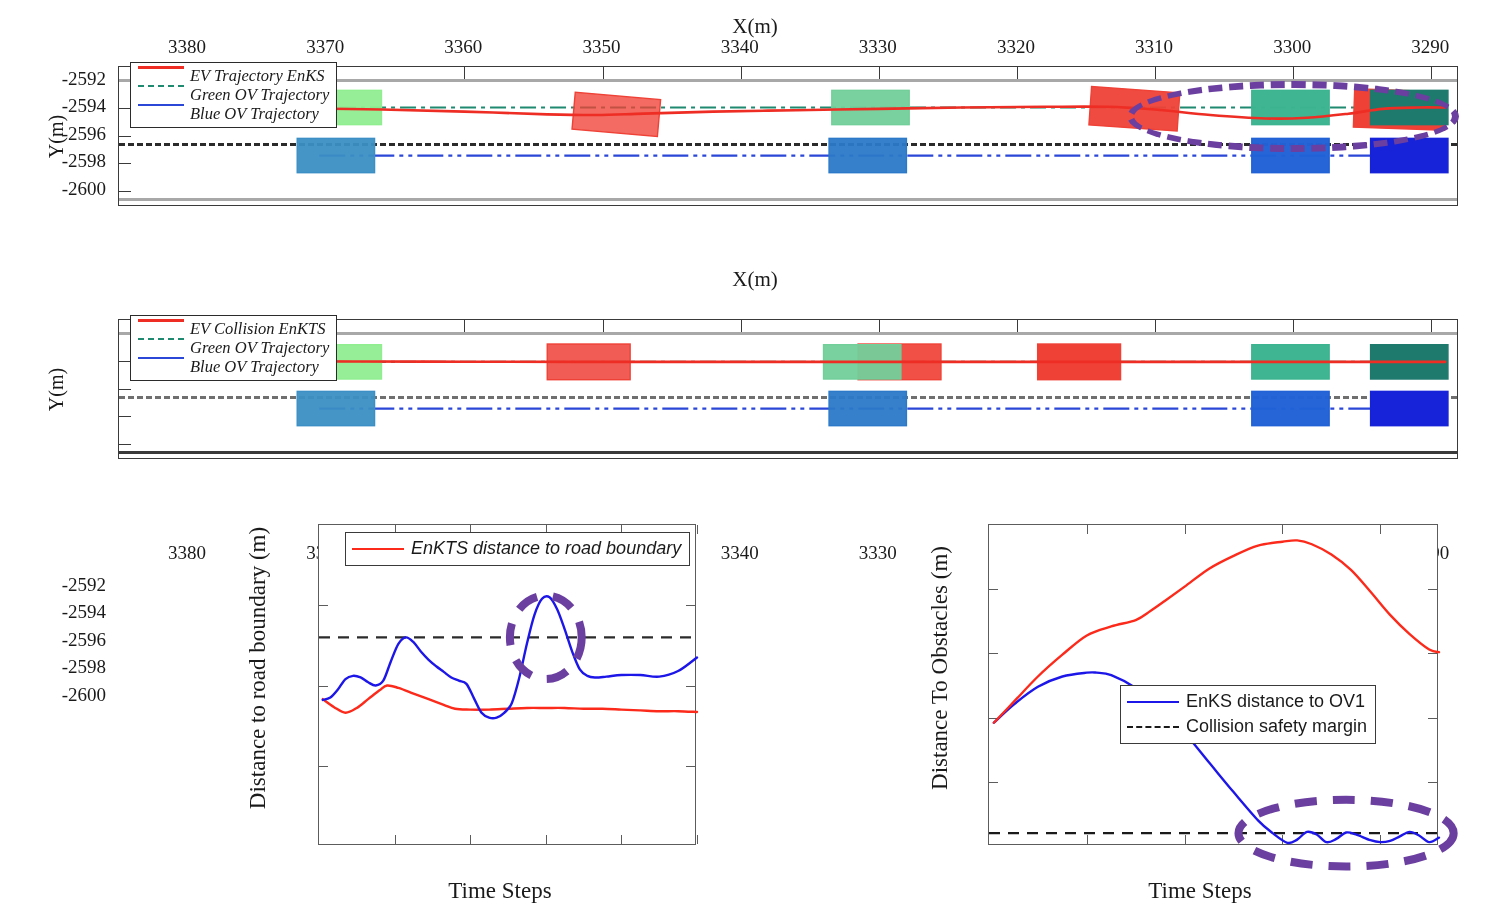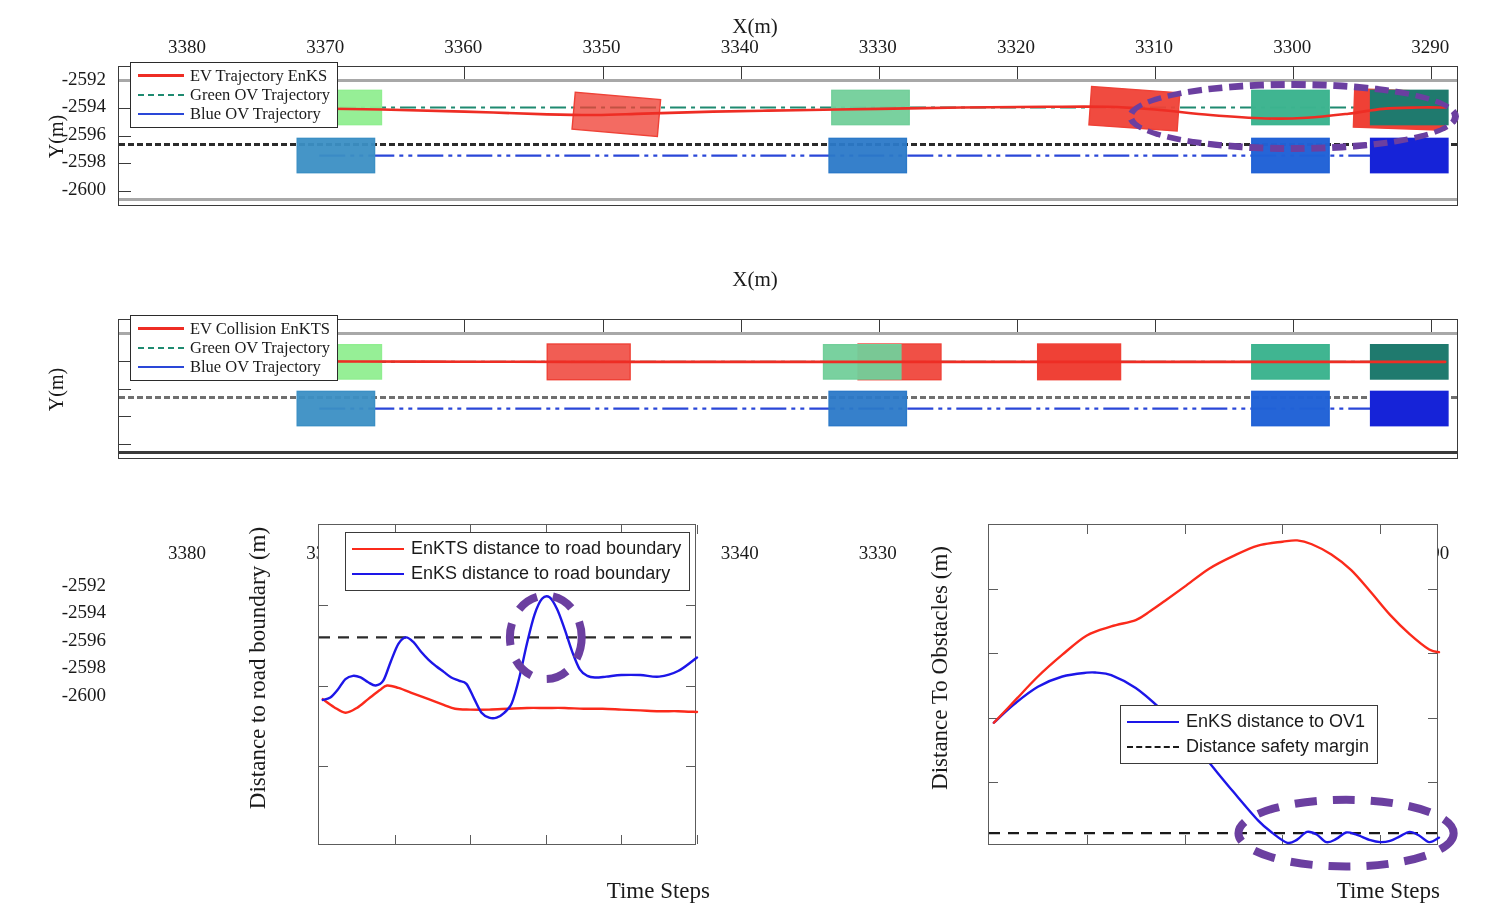--- a/index.html
+++ b/index.html
@@ -16,27 +16,27 @@
   .tick-h{position:absolute;height:0;border-top:1.6px solid #3a3a3a;left:0;}
   .road-edge{position:absolute;height:0;border-top:3px solid #a8a8a8;left:0;right:0;}
   .road-center{position:absolute;height:0;left:0;right:0;border-top:3px dashed #2b2b2b;}
   .road-center.grey{border-top-color:#6f6f6f;}
 
   .ellipse{position:absolute;border:7px dashed #6b3fa0;border-radius:50%;box-sizing:border-box;}
 
   
   .tlegend{position:absolute;background:#fff;border:1.4px solid #2b2b2b;padding:3px 7px 4px 7px;
            font-family:"Liberation Serif",serif;font-size:16.5px;line-height:19px;z-index:30;}
-  .tlegend .row{display:flex;align-items:center;white-space:nowrap;height:19px;}
+  .tlegend .row{display:flex;align-items:flex-start;white-space:nowrap;height:19px;font-style:italic;}
   .tlegend .sw{width:46px;height:0;margin-right:6px;flex:0 0 46px;}
 
   
   .chart{position:absolute;}
   .c-axis{position:absolute;box-sizing:border-box;border:1.7px solid #5c5c5c;background:#fff;}
-  .c-xlabel{position:absolute;width:100%;text-align:right;font-size:23px;font-family:"Liberation Serif",serif;}
+  .c-xlabel{position:absolute;width:100%;text-align:center;font-size:23px;font-family:"Liberation Serif",serif;}
   .c-ylabel{position:absolute;font-size:23px;transform:rotate(-90deg);transform-origin:center center;white-space:nowrap;font-family:"Liberation Serif",serif;}
   .c-tickmark-b{position:absolute;width:0;border-left:1.7px solid #5c5c5c;}
   .c-tickmark-l{position:absolute;height:0;border-top:1.7px solid #5c5c5c;}
   .clegend{position:absolute;background:#fff;border:1.6px solid #3a3a3a;padding:3px 8px 4px 6px;
            font-family:"Liberation Sans",sans-serif;font-size:18px;line-height:25px;z-index:30;}
   .clegend .row{display:flex;align-items:center;white-space:nowrap;height:25px;}
   .clegend .sw{width:52px;height:0;margin-right:7px;flex:0 0 52px;}
   svg{display:block;overflow:visible;}
 </style>
 </head>
@@ -288,28 +288,24 @@
         <line x1="0" y1="112.35" x2="378" y2="112.35" stroke="#2b2b2b" stroke-width="2.4" stroke-dasharray="11,8"></line>
         <path d="M3.78,174.14 C5.67,175.48 11.34,179.89 15.12,182.17 C18.90,184.44 22.68,187.65 26.46,187.78 C30.24,187.92 34.02,185.24 37.80,182.97 C41.58,180.70 45.36,177.08 49.14,174.14 C52.92,171.20 57.33,167.59 60.48,165.31 C63.63,163.04 64.89,160.90 68.04,160.50 C71.19,160.10 74.97,161.57 79.38,162.91 C83.79,164.25 89.46,166.65 94.50,168.53 C99.54,170.40 104.58,172.27 109.62,174.14 C114.66,176.01 120.33,178.15 124.74,179.76 C129.15,181.37 131.67,182.97 136.08,183.77 C140.49,184.58 145.53,184.44 151.20,184.58 C156.87,184.71 163.80,184.71 170.10,184.58 C176.40,184.44 182.70,184.04 189.00,183.77 C195.30,183.50 201.60,183.10 207.90,182.97 C214.20,182.84 220.50,182.97 226.80,182.97 C233.10,182.97 239.40,182.84 245.70,182.97 C252.00,183.10 258.30,183.64 264.60,183.77 C270.90,183.91 277.20,183.64 283.50,183.77 C289.80,183.91 296.10,184.31 302.40,184.58 C308.70,184.84 315.00,185.11 321.30,185.38 C327.60,185.64 333.90,186.05 340.20,186.18 C346.50,186.31 352.80,186.05 359.10,186.18 C365.40,186.31 374.85,186.85 378.00,186.98" fill="none" stroke="#fb2a1b" stroke-width="2.4" stroke-linejoin="round" stroke-linecap="round"></path>
         <path d="M3.78,174.94 C5.04,174.54 8.82,174.28 11.34,172.54 C13.86,170.80 16.38,167.59 18.90,164.51 C21.42,161.44 23.94,156.35 26.46,154.08 C28.98,151.81 31.50,151.14 34.02,150.87 C36.54,150.60 39.06,151.41 41.58,152.47 C44.10,153.54 46.62,155.95 49.14,157.29 C51.66,158.63 54.18,160.77 56.70,160.50 C59.22,160.23 61.74,159.70 64.26,155.69 C66.78,151.67 69.30,142.58 71.82,136.43 C74.34,130.27 76.86,122.78 79.38,118.77 C81.90,114.76 84.42,112.62 86.94,112.35 C89.46,112.08 91.98,114.76 94.50,117.16 C97.02,119.57 99.54,123.85 102.06,126.80 C104.58,129.74 107.10,132.41 109.62,134.82 C112.14,137.23 114.66,139.23 117.18,141.24 C119.70,143.25 122.22,144.99 124.74,146.86 C127.26,148.73 129.78,151.00 132.30,152.47 C134.82,153.95 137.34,154.62 139.86,155.69 C142.38,156.75 144.90,155.95 147.42,158.90 C149.94,161.84 152.46,168.53 154.98,173.34 C157.50,178.16 160.02,184.57 162.54,187.78 C165.06,191.00 167.58,191.80 170.10,192.60 C172.62,193.40 175.14,193.40 177.66,192.60 C180.18,191.80 182.70,190.19 185.22,187.78 C187.74,185.38 190.26,184.04 192.78,178.16 C195.30,172.27 197.82,162.37 200.34,152.47 C202.86,142.58 205.38,129.20 207.90,118.77 C210.42,108.34 212.94,97.37 215.46,89.88 C217.98,82.39 220.50,76.77 223.02,73.83 C225.54,70.89 228.06,70.49 230.58,72.22 C233.10,73.96 235.62,78.91 238.14,84.26 C240.66,89.61 243.18,97.24 245.70,104.32 C248.22,111.41 250.74,120.11 253.26,126.80 C255.78,133.48 258.30,140.44 260.82,144.45 C263.34,148.46 265.86,149.53 268.38,150.87 C270.90,152.21 272.79,152.34 275.94,152.47 C279.09,152.61 282.87,152.07 287.28,151.67 C291.69,151.27 296.73,150.34 302.40,150.07 C308.07,149.80 315.00,149.80 321.30,150.07 C327.60,150.34 333.90,152.34 340.20,151.67 C346.50,151.00 352.80,149.26 359.10,146.05 C365.40,142.84 374.85,134.69 378.00,132.41" fill="none" stroke="#1d16e8" stroke-width="2.4" stroke-linejoin="round" stroke-linecap="round"></path>
         <ellipse cx="226.79999999999998" cy="112.35" rx="35.91" ry="41.72999999999999" fill="none" stroke="#6b3fa0" stroke-width="8" stroke-dasharray="22,16" stroke-linecap="butt"></ellipse>
       </svg>
   </div>
   <div id="c3-xlabels"></div>
   <div id="c3-ylabels"></div>
   <div class="c-xlabel" style="top:373px;left:60px;width:420px;">Time Steps</div>
 
-  <div class="clegend" style="left:115px;top:27px;">
+  <div class="clegend" style="left:115px;top:27px;font-style:italic;">
     <div class="row">
       <span class="sw" style="border-top:2.6px solid #fb2a1b;"></span>
       <span>EnKTS distance to road boundary</span>
-    </div>
-    <div class="row">
-      <span class="sw" style="border-top:2.6px solid #1d16e8;"></span>
-      <span>EnKS distance to road boundary</span>
     </div>
   </div>
 </div>
 
 <div class="chart" style="left:900px;top:505px;width:520px;height:410px;">
   <div class="c-ylabel" style="left:-110px;top:150px;width:300px;text-align:center;">Distance To Obstacles (m)</div>
   <div class="c-axis" style="left:88px;top:19px;width:450px;height:321px;">
     <div id="c4-ticks" style="position:absolute;inset:0;">
         <div class="c-tickmark-b" style="left: 97.8261px; bottom: 0px; height: 9px;"></div>
         <div class="c-tickmark-b" style="left: 97.8261px; top: 0px; height: 9px;"></div>
@@ -332,23 +328,23 @@
         <line x1="0" y1="308.16" x2="450" y2="308.16" stroke="#1a1a1a" stroke-width="2.4" stroke-dasharray="11,8"></line>
         <path d="M4.89,197.74 C8.15,194.74 17.12,185.75 24.46,179.76 C31.79,173.77 40.76,166.49 48.91,161.78 C57.07,157.08 65.22,153.87 73.37,151.51 C81.52,149.16 92.12,148.30 97.83,147.66 C103.53,147.02 103.53,147.23 107.61,147.66 C111.68,148.09 115.76,147.66 122.28,150.23 C128.80,152.80 138.59,157.50 146.74,163.07 C154.89,168.63 163.04,176.12 171.20,183.61 C179.35,191.10 187.50,199.02 195.65,208.01 C203.80,217.00 211.96,227.70 220.11,237.54 C228.26,247.38 236.41,257.44 244.57,267.07 C252.72,276.70 262.50,288.47 269.02,295.32 C275.54,302.17 278.80,304.42 283.70,308.16 C288.59,311.91 294.29,316.72 298.37,317.79 C302.45,318.86 304.89,316.40 308.15,314.58 C311.41,312.76 314.67,307.73 317.93,306.88 C321.20,306.02 324.46,307.73 327.72,309.44 C330.98,311.16 334.24,316.40 337.50,317.15 C340.76,317.90 344.02,315.54 347.28,313.94 C350.54,312.33 353.80,308.27 357.07,307.52 C360.33,306.77 362.77,308.16 366.85,309.44 C370.92,310.73 377.45,313.94 381.52,315.22 C385.60,316.51 388.04,317.04 391.30,317.15 C394.57,317.25 397.83,316.83 401.09,315.86 C404.35,314.90 407.61,312.87 410.87,311.37 C414.13,309.87 417.39,306.98 420.65,306.88 C423.91,306.77 427.17,309.02 430.43,310.73 C433.70,312.44 436.96,316.83 440.22,317.15 C443.48,317.47 448.37,313.40 450.00,312.65" fill="none" stroke="#1d16e8" stroke-width="2.4" stroke-linejoin="round" stroke-linecap="round"></path>
         <path d="M4.89,197.74 C8.15,194.31 17.12,184.90 24.46,177.19 C31.79,169.49 40.76,159.43 48.91,151.51 C57.07,143.59 65.22,136.53 73.37,129.68 C81.52,122.84 89.67,115.13 97.83,110.42 C105.98,105.72 114.13,104.00 122.28,101.44 C130.43,98.87 140.22,97.58 146.74,95.02 C153.26,92.45 156.52,89.24 161.41,86.03 C166.30,82.82 170.38,79.82 176.09,75.76 C181.79,71.69 188.32,66.98 195.65,61.63 C202.99,56.28 211.96,48.79 220.11,43.66 C228.26,38.52 236.41,34.67 244.57,30.82 C252.72,26.96 260.87,22.90 269.02,20.54 C277.17,18.19 286.96,17.55 293.48,16.69 C300.00,15.84 303.26,14.98 308.15,15.41 C313.04,15.84 317.12,16.91 322.83,19.26 C328.53,21.61 335.87,25.25 342.39,29.53 C348.91,33.81 355.43,38.73 361.96,44.94 C368.48,51.15 375.00,59.28 381.52,66.77 C388.04,74.26 394.57,82.82 401.09,89.88 C407.61,96.94 414.13,103.36 420.65,109.14 C427.17,114.92 435.33,121.55 440.22,124.55 C445.11,127.54 448.37,126.69 450.00,127.12" fill="none" stroke="#fb2a1b" stroke-width="2.4" stroke-linejoin="round" stroke-linecap="round"></path>
         <ellipse cx="357.0652173913043" cy="308.16" rx="107.60869565217394" ry="33.384000000000015" fill="none" stroke="#6b3fa0" stroke-width="8" stroke-dasharray="22,16" stroke-linecap="butt"></ellipse>
       </svg>
   </div>
   <div id="c4-xlabels"></div>
   <div id="c4-ylabels"></div>
   <div class="c-xlabel" style="top:373px;left:60px;width:480px;">Time Steps</div>
 
-  <div class="clegend" style="left:220px;top:200px;">
+  <div class="clegend" style="left:220px;top:180px;">
     <div class="row">
       <span class="sw" style="border-top:2.6px solid #1d16e8;"></span>
       <span>EnKS distance to OV1</span>
     </div>
     <div class="row">
       <span class="sw" style="border-top:2.6px dashed #1a1a1a;"></span>
-      <span>Distance safety margin</span>
+      <span>Collision safety margin</span>
     </div>
   </div>
 </div>
 
 </body></html>

